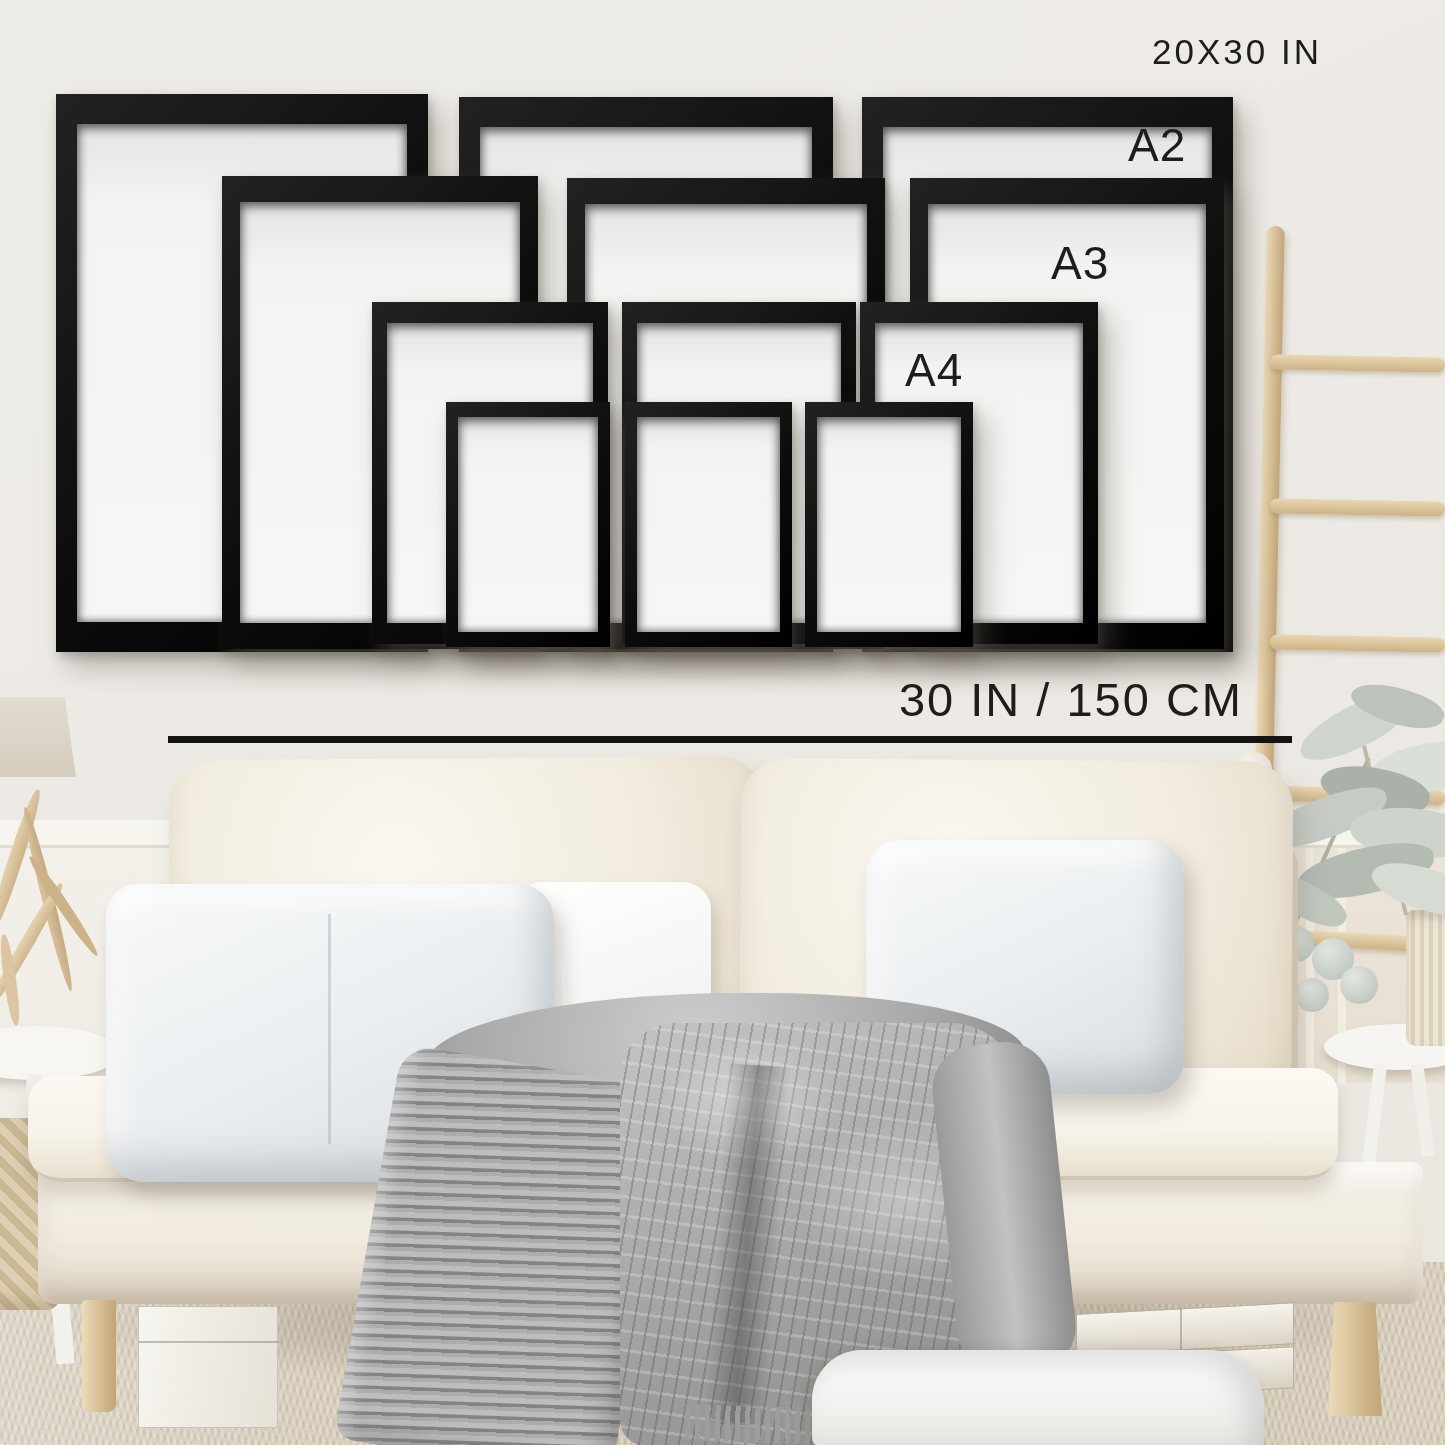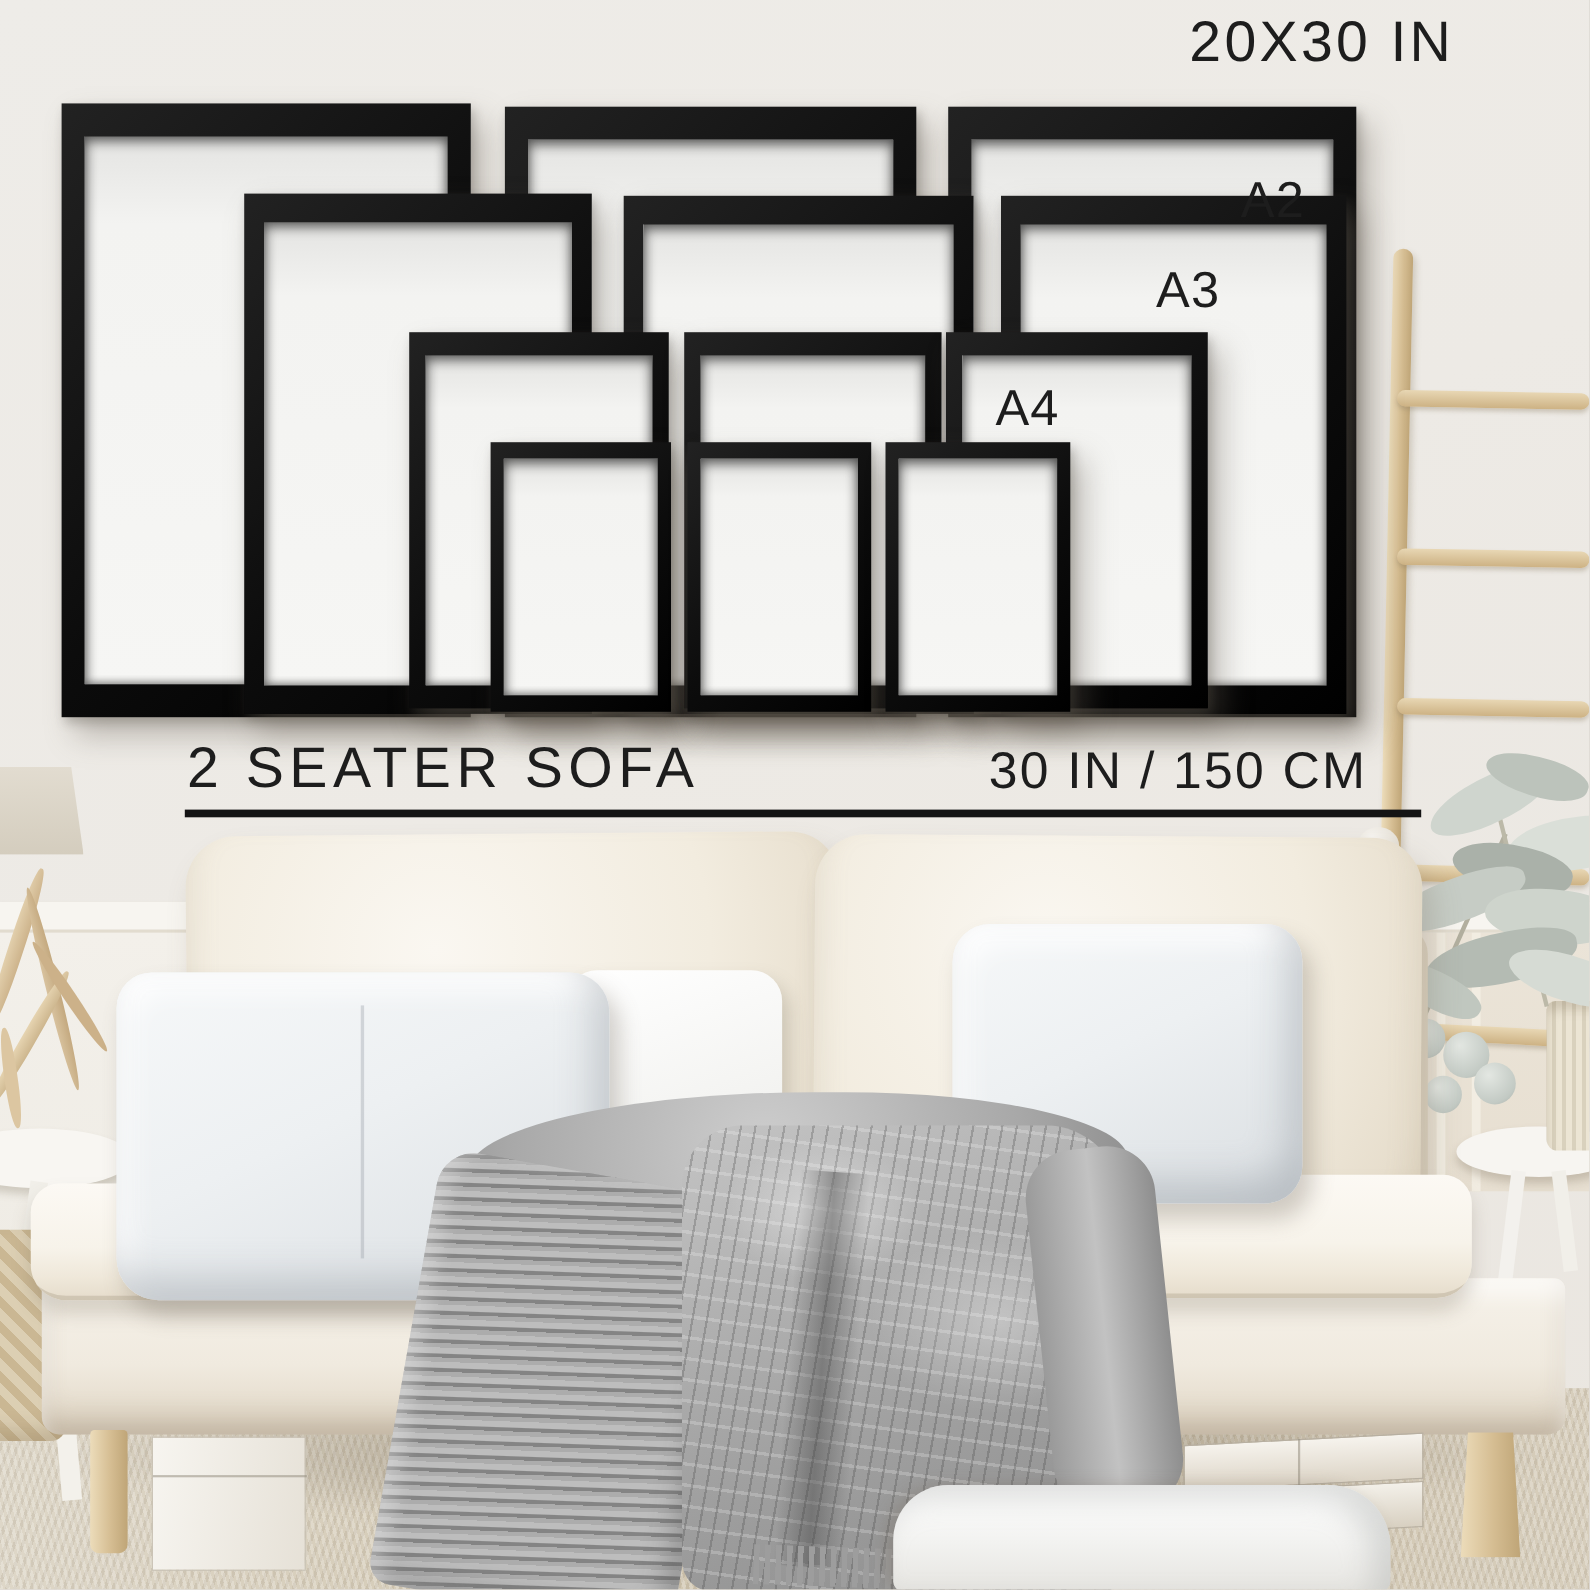--- a/index.html
+++ b/index.html
@@ -89,26 +89,25 @@
   <div class="frame f-a4" style="left:446px;top:402px;width:164px;height:245px;">
       <div class="paper"></div>
     </div>
   <div class="frame f-a4" style="left:625px;top:402px;width:167px;height:245px;">
       <div class="paper"></div>
     </div>
   <div class="frame f-a4" style="left:805px;top:402px;width:168px;height:245px;">
       <div class="paper"></div>
     </div>
 
-  <div class="txt" style="right:123px;top:12px;font-size:52px;letter-spacing:3px;">20X30 IN</div>
-  <div class="txt" style="left:1128px;top:122px;font-size:46px;letter-spacing:1px;margin-top:36px;">A2</div>
+  <div class="txt" style="right:123px;top:34px;font-size:35px;letter-spacing:3px;">20X30 IN</div>
+  <div class="txt" style="left:1128px;top:122px;font-size:46px;letter-spacing:1px;">A2</div>
   <div class="txt" style="left:1051px;top:240px;font-size:46px;letter-spacing:1px;">A3</div>
   <div class="txt" style="left:905px;top:347px;font-size:46px;letter-spacing:1px;">A4</div>
 
-  <div class="txt" style="left:170px;top:672px;font-size:52px;letter-spacing:5px;">2 SEATER SOFA</div>
   <div class="txt" style="right:202px;top:676px;font-size:47px;letter-spacing:2px;">30 IN / 150 CM</div>
   <div style="left:168px;top:736px;width:1124px;height:7px;background:var(--c-frame,#141414);"></div>
 
   <div style="left:0;top:1262px;width:1445px;height:183px;
        background:repeating-linear-gradient(75deg,rgba(255,255,255,.22) 0 3px,rgba(0,0,0,0) 3px 6px),
                   repeating-linear-gradient(-70deg,rgba(120,104,82,.12) 0 3px,rgba(0,0,0,0) 3px 7px),
                   linear-gradient(90deg,#ded7c8,#d3c9b4 35%,#cfc4ae 70%,#d7cebc 100%);"></div>
   <div style="left:30px;top:1278px;width:1390px;height:110px;border-radius:50%;background:radial-gradient(ellipse at 50% 40%,rgba(105,94,78,.45),rgba(105,94,78,0) 70%);filter:blur(6px);"></div>
 
   <div style="left:-18px;top:697px;width:94px;height:80px;background:linear-gradient(180deg,#e2dcd0,#d4cdbe);clip-path:polygon(12% 0,88% 0,100% 100%,0 100%);"></div>

